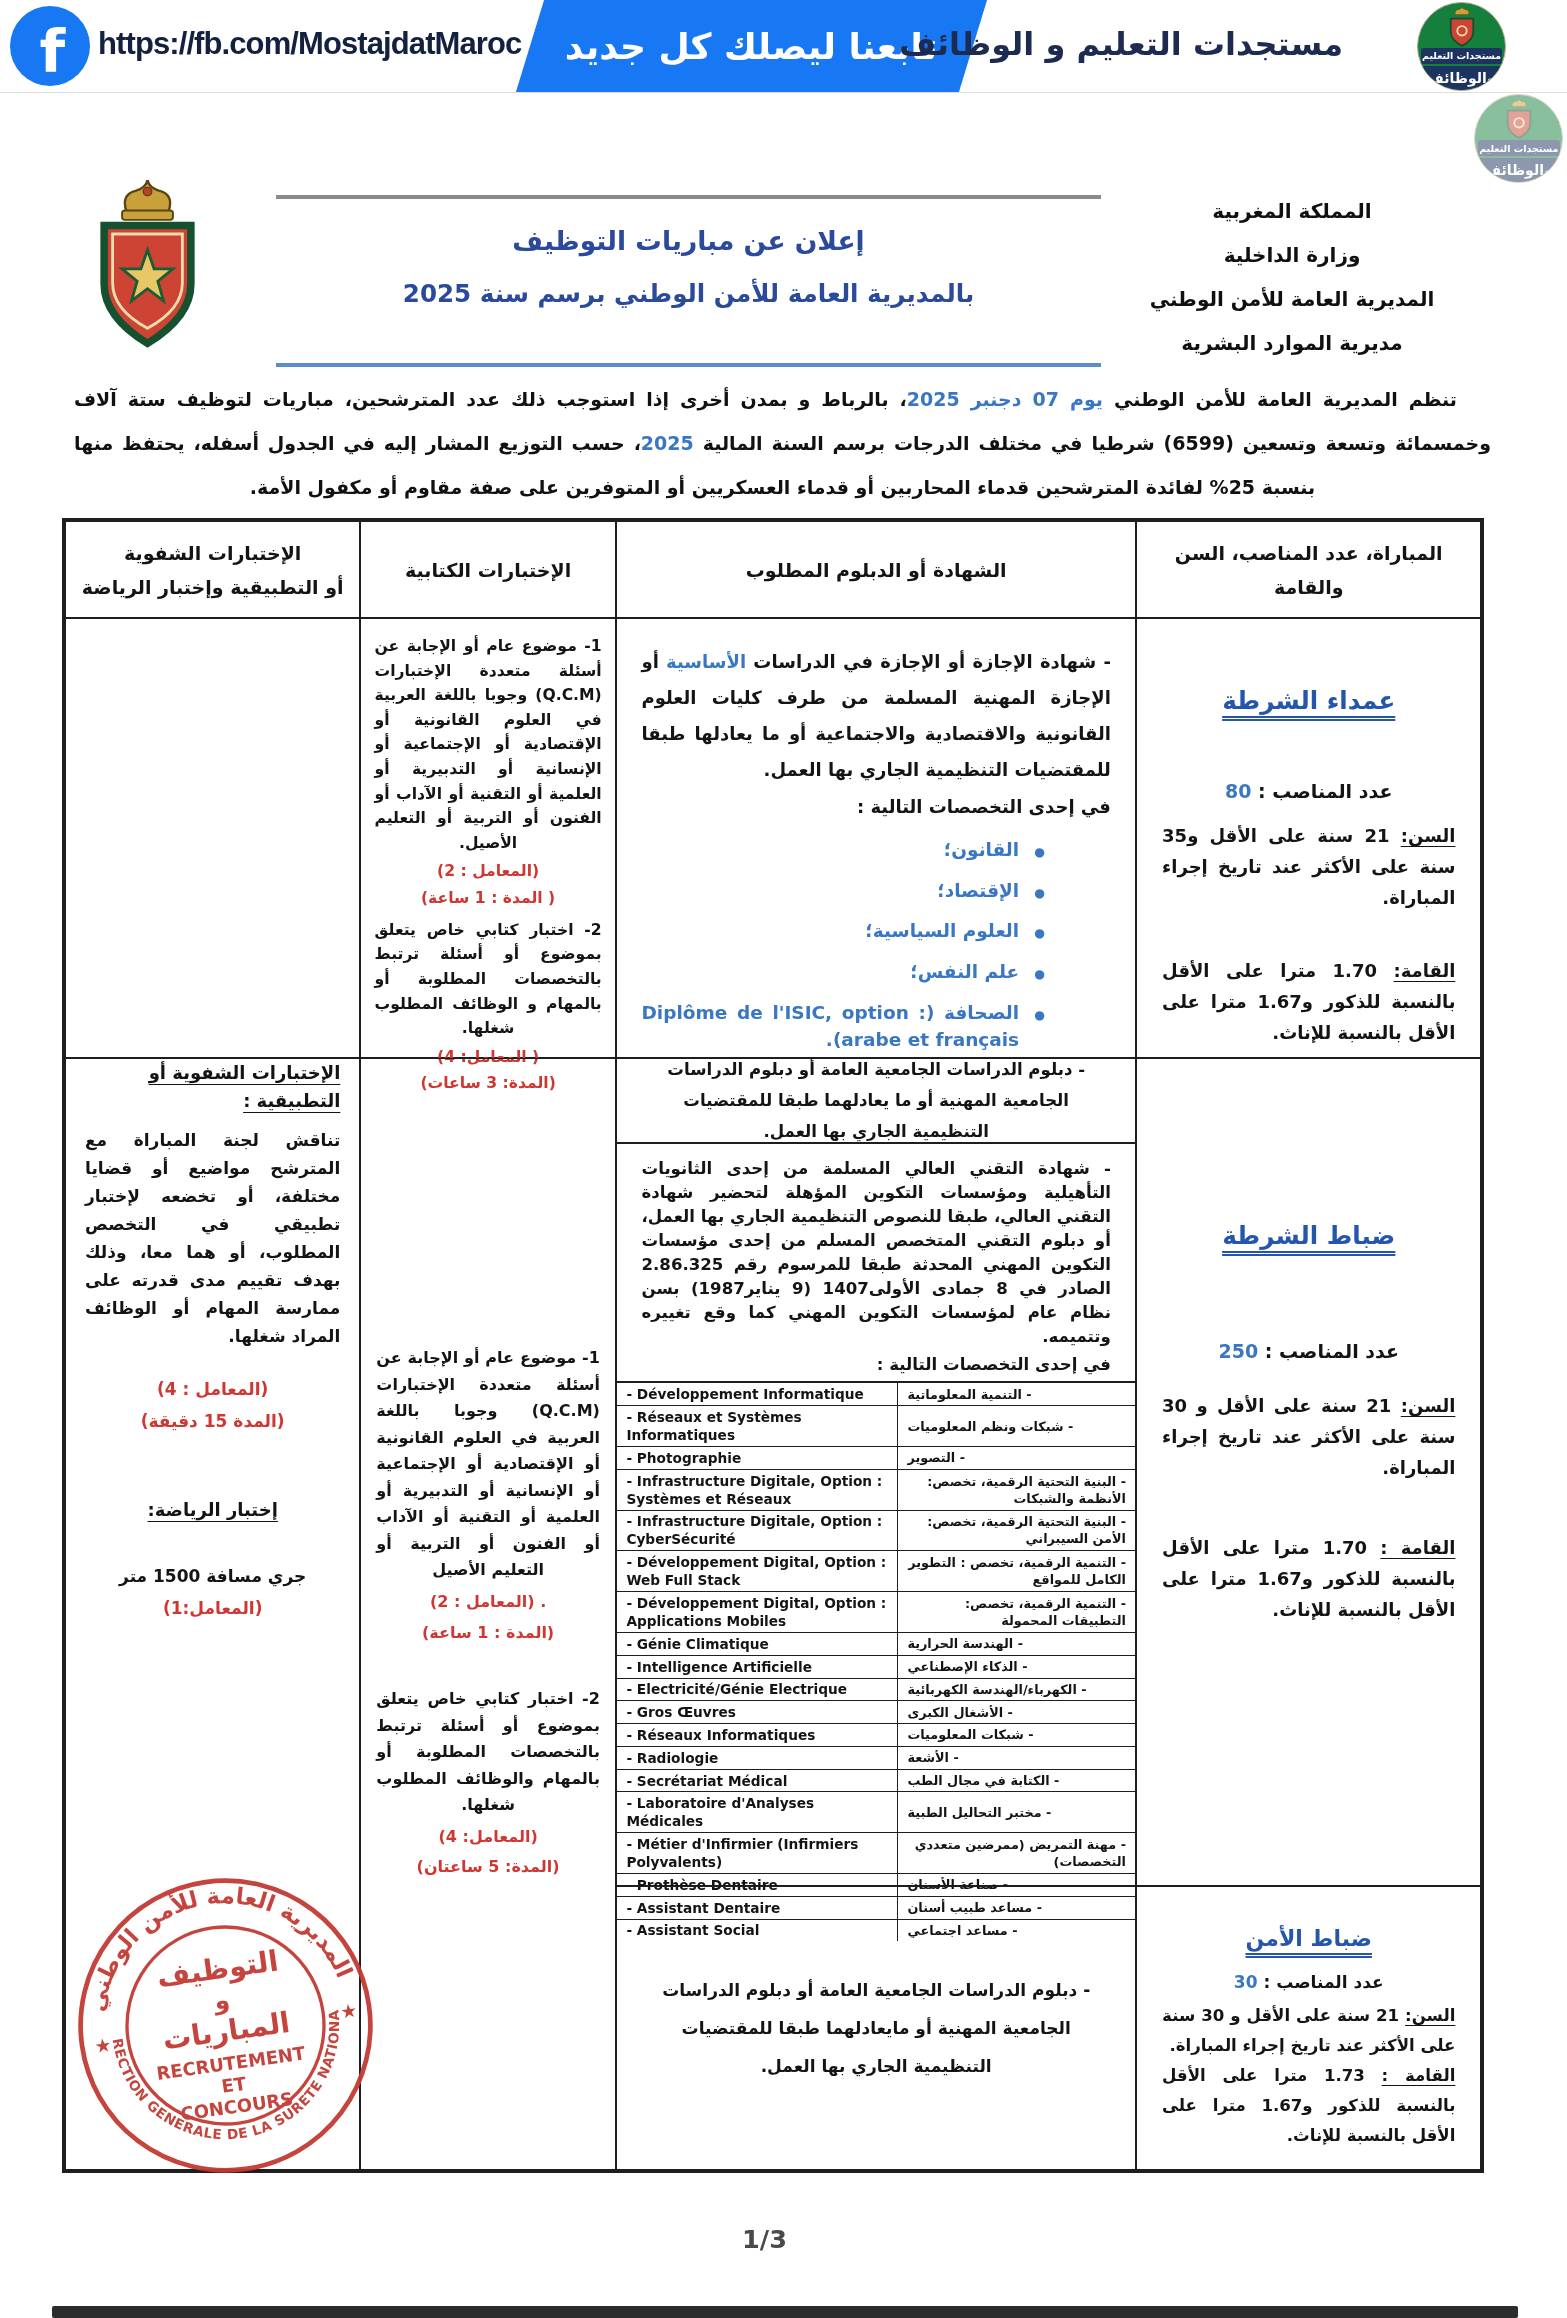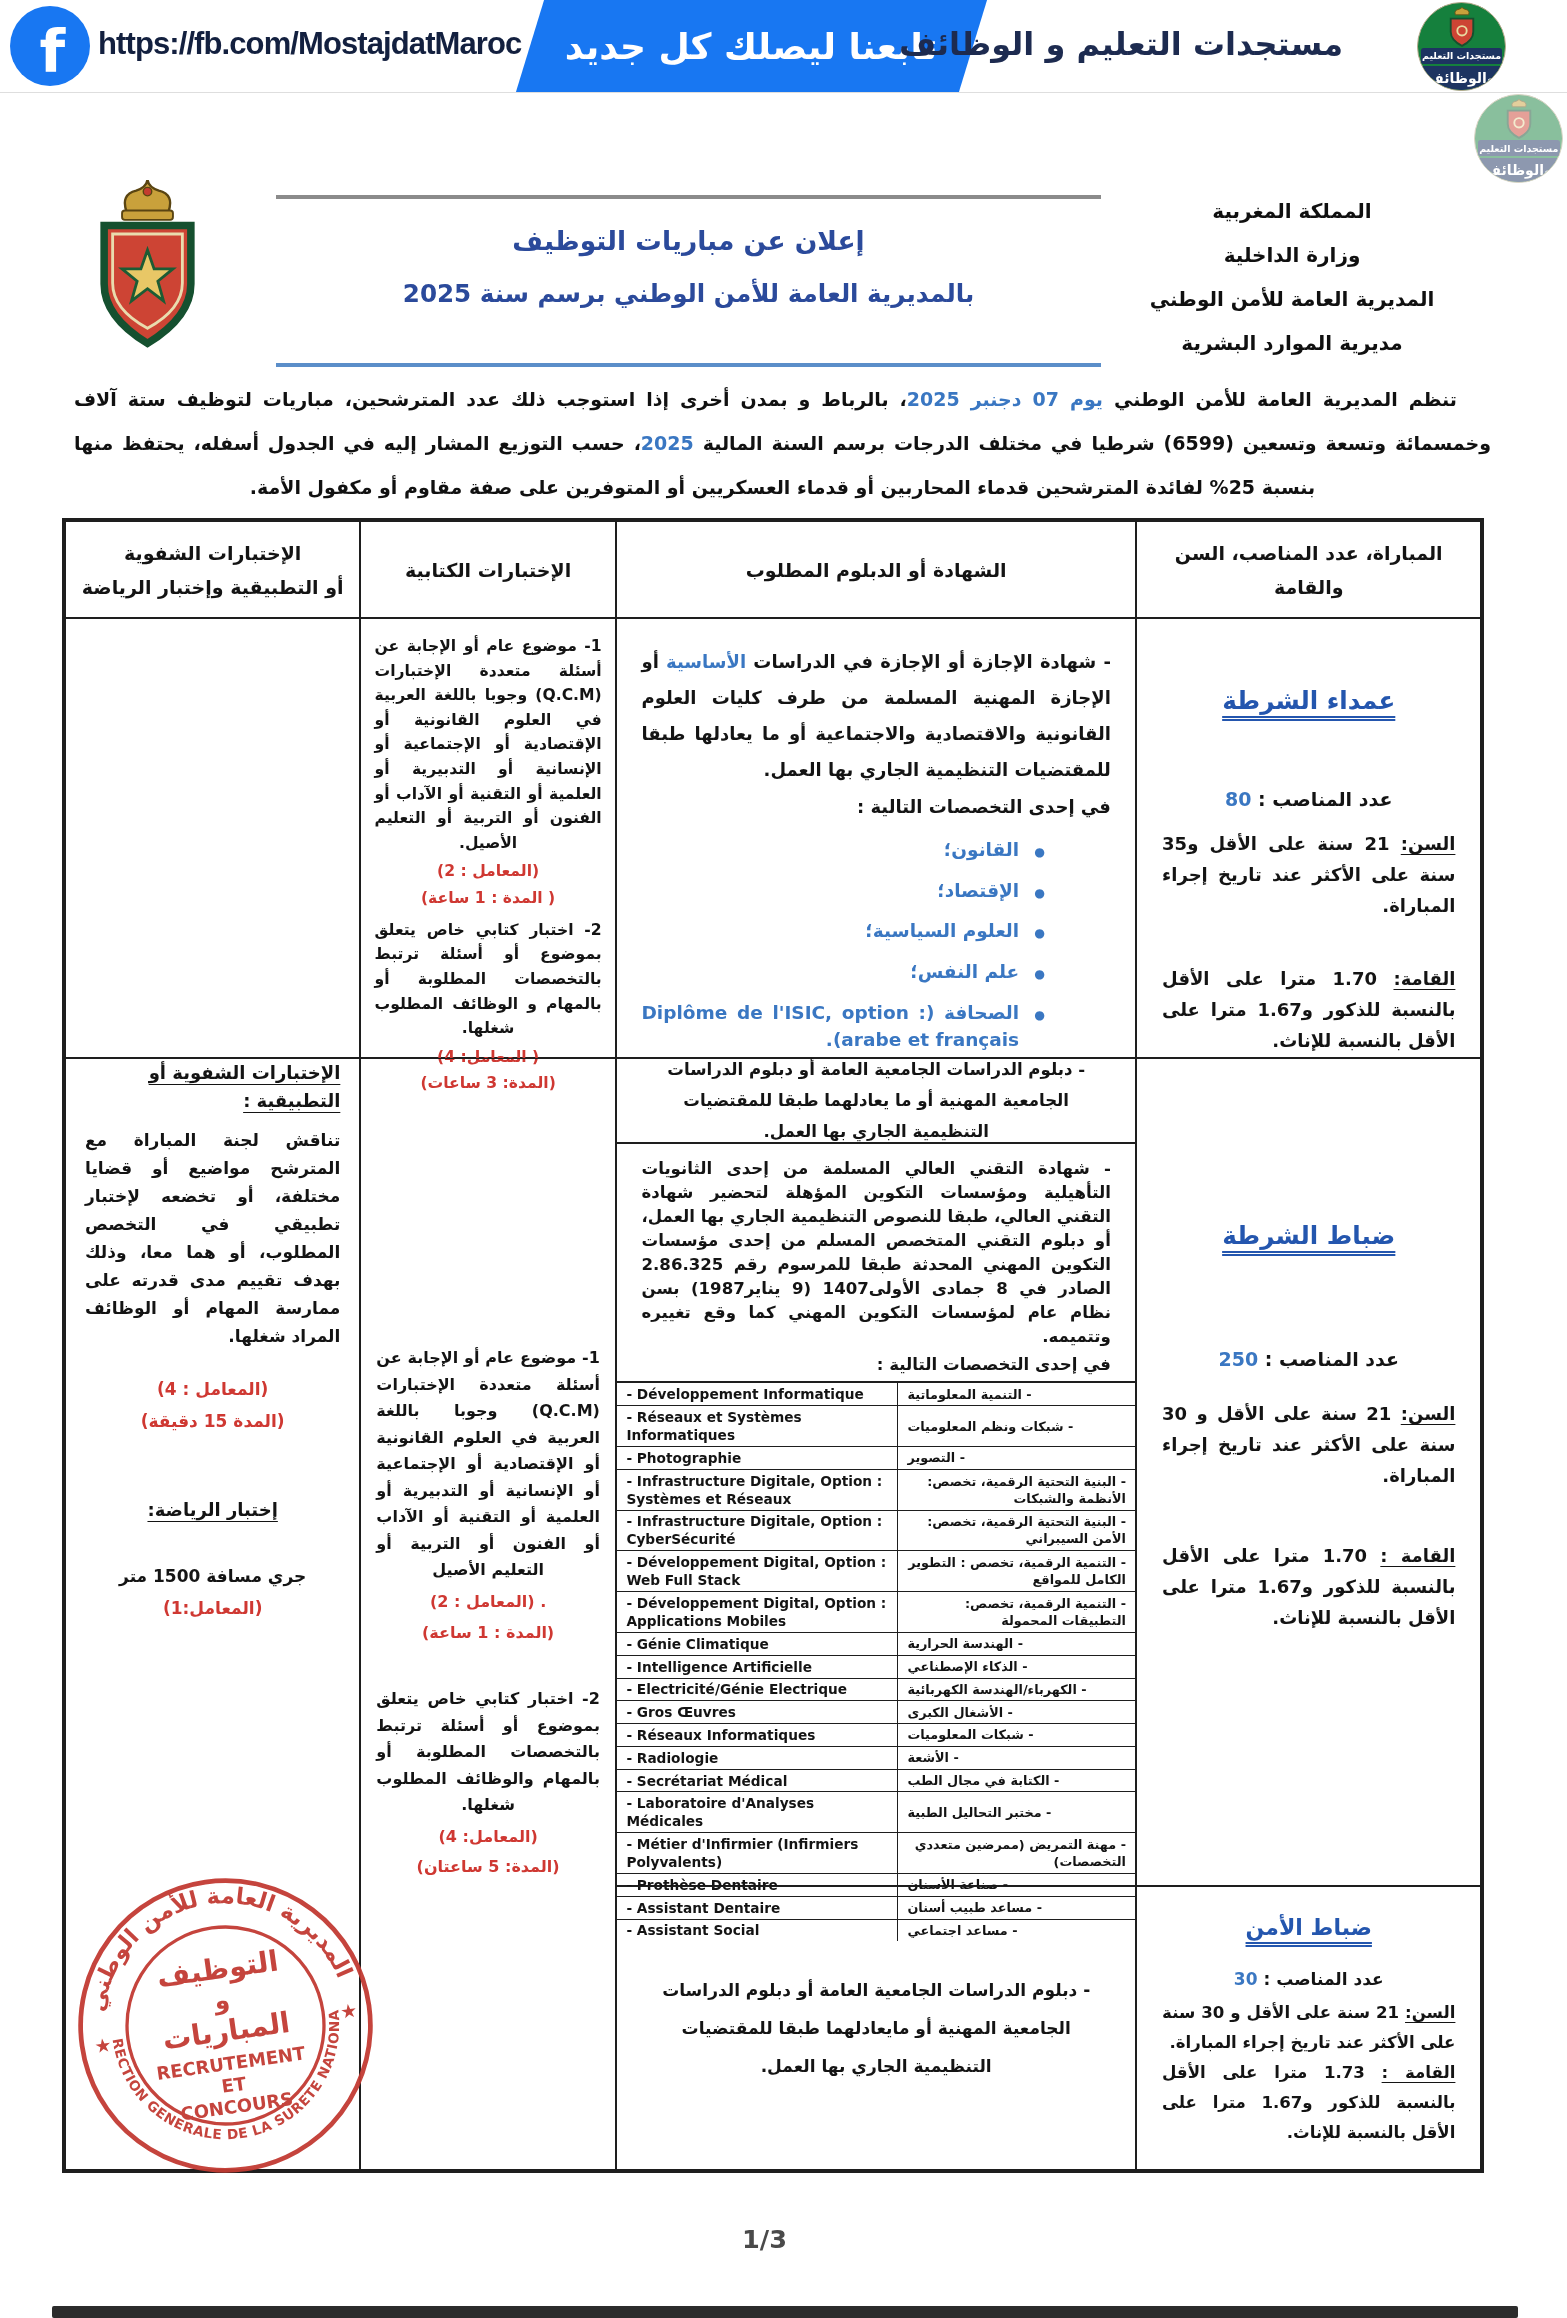--- a/index.html
+++ b/index.html
@@ -48,32 +48,32 @@
   .th{display:flex;align-items:center;justify-content:center;text-align:center;font-size:19px;line-height:34px;
       white-space:pre-line;direction:rtl;}
   .c-info-h{grid-row:1;grid-column:1}.c-deg-h{grid-row:1;grid-column:2}.c-writ-h{grid-row:1;grid-column:3}.c-oral-h{grid-row:1;grid-column:4}
   .c-info-1{grid-row:2;grid-column:1}.c-deg-1{grid-row:2;grid-column:2}.c-writ-1{grid-row:2;grid-column:3}.c-oral-1{grid-row:2;grid-column:4}
   .c-info-2{grid-row:3/5;grid-column:1}.c-deg-2a{grid-row:3;grid-column:2}.c-deg-2b{grid-row:4;grid-column:2}
   .c-writ-23{grid-row:3/6;grid-column:3}.c-oral-23{grid-row:3/6;grid-column:4}
   .c-info-3{grid-row:5;grid-column:1}.c-deg-3{grid-row:5;grid-column:2}
   
   .info{direction:rtl;text-align:center;font-size:18px;line-height:31px;padding:0 24.6px;}
   .job-title{display:inline-block;color:#2456ae;font-size:24.6px;text-decoration:underline double;text-underline-offset:6.6px;}
-  .posts{font-size:19px;margin-top:8px;}
+  .posts{font-size:19px;}
   .crit{text-align:justify;}
   .lbl{text-decoration:underline;text-underline-offset:3.8px;}
   .c-info-1{padding-top:66px;}
   .c-info-1 .job-title{margin-bottom:60px;}
   .c-info-1 .posts{margin-bottom:13.2px;}
   .c-info-1 .crit-h{margin-top:42px;}
   .c-info-2{padding-top:161px;}
   .c-info-2 .job-title{margin-bottom:85px;}
   .c-info-2 .posts{margin-bottom:23px;}
   .c-info-2 .crit-h{margin-top:49px;}
-  .c-info-3{padding-top:26px;font-size:16.6px;line-height:30px;}
+  .c-info-3{padding-top:37px;font-size:16.6px;line-height:30px;}
   .c-info-3 .job-title{font-size:22px;margin-bottom:13.2px;}
   .c-info-3 .posts{font-size:17px;margin-bottom:3.8px;}
   
   .c-deg-1{padding:24.6px 24.6px 0;direction:rtl;font-size:18px;line-height:36px;text-align:justify;}
   .deg-intro{text-align:right;margin:1.9px 0 11.4px;}
   .bullets{list-style:none;margin:3.8px 0 0;padding:0 66px 0 0;}
   .bullets li{display:flex;gap:15px;align-items:baseline;color:#3a77c2;font-size:18.5px;line-height:26.5px;margin-bottom:12.3px;}
   .dot{font-size:12.3px;}
   .c-deg-2a{display:flex;align-items:center;justify-content:center;text-align:center;direction:rtl;
             font-size:16.6px;line-height:31px;padding:3.8px 32px;}

